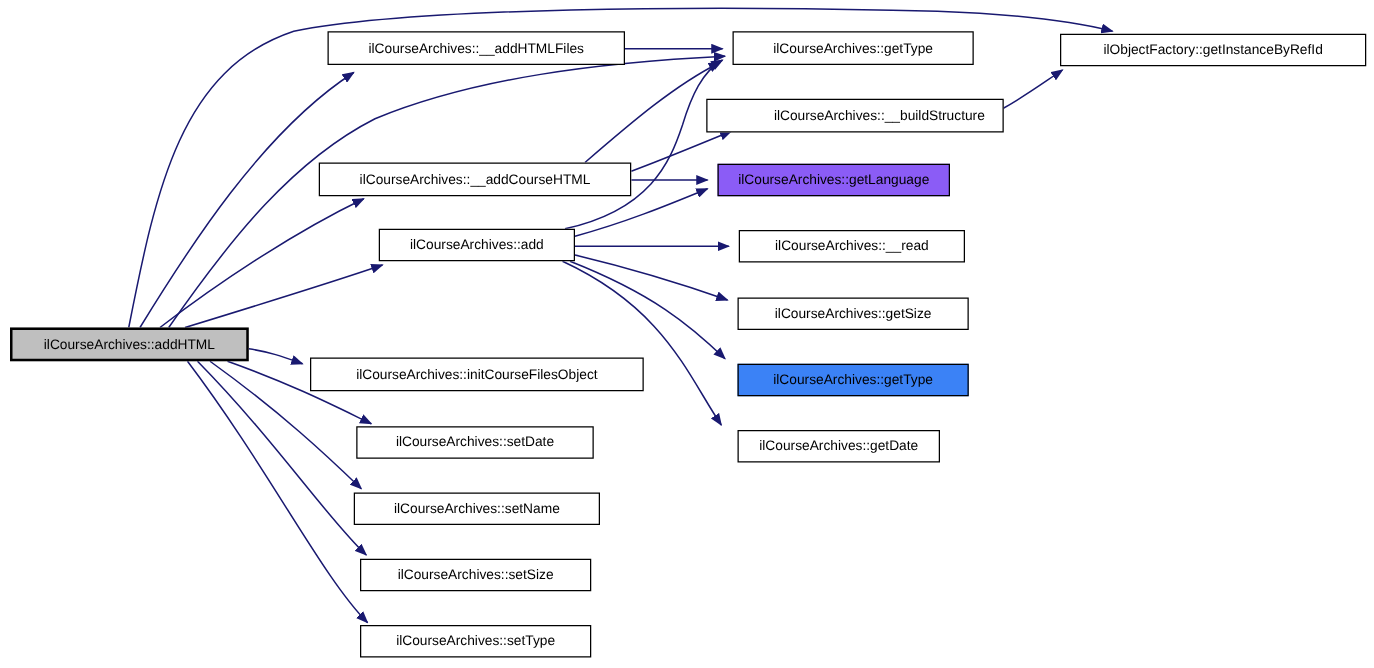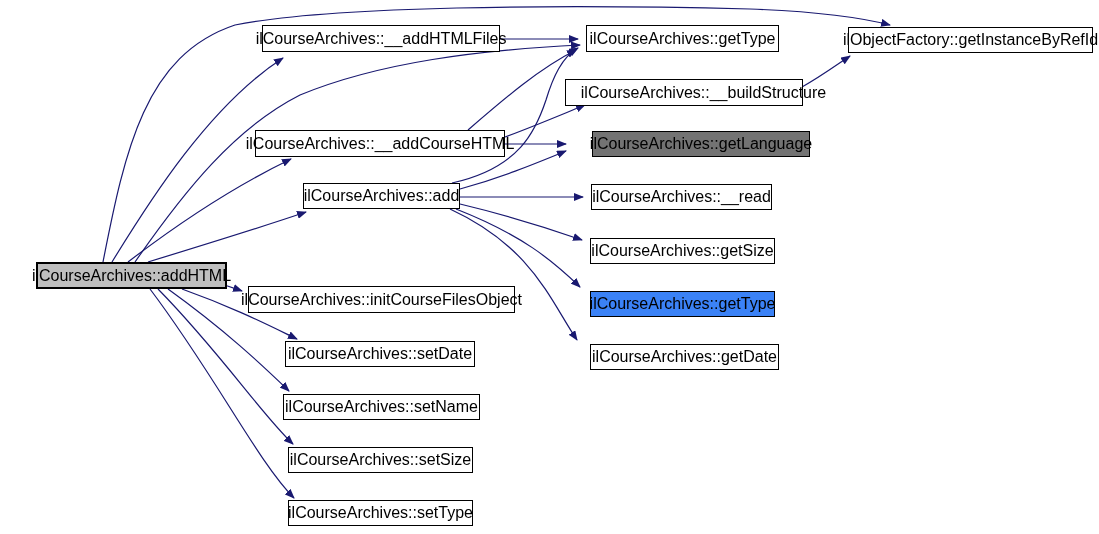--- a/index.html
+++ b/index.html
@@ -22,29 +22,28 @@
     stroke-width: 1.2px;
   }
   .node {
     position: absolute;
     box-sizing: border-box;
     border: 1px solid #000000;
     background: #ffffff;
     display: flex;
     align-items: center;
     justify-content: center;
-    font-size: 16px;
+    font-size: 11px;
     color: #000000;
     white-space: nowrap;
     cursor: pointer;
   }
   .node.highlight {
     border-width: 2px;
     cursor: default;
-    margin-left: 28px;
   }
 </style>
 </head>
 <body>
 
 <div id="canvas">
   <svg id="edge-layer" width="1099" height="534" viewBox="0 0 1099 534" xmlns="http://www.w3.org/2000/svg">
     <defs>
       <marker id="arrowhead" markerWidth="10" markerHeight="8" refX="9" refY="4" orient="auto" markerUnits="userSpaceOnUse">
         <path d="M0,0 L10,4 L0,8 z" fill="#191970"></path>
@@ -74,25 +73,25 @@
         <path d="M802,87 C820,77 835,66 850,56" class="edge" stroke="#191970" marker-end="url(#arrowhead)"></path>
       </g>
   </svg>
   <div id="node-group">
       <div class="node highlight" style="left: 8px; top: 262px; width: 191px; height: 27px; background: rgb(191, 191, 191); border-color: rgb(0, 0, 0);">ilCourseArchives::addHTML</div>
       <div class="node" style="left: 262px; top: 25px; width: 238px; height: 27px; background: rgb(255, 255, 255); border-color: rgb(0, 0, 0);">ilCourseArchives::__addHTMLFiles</div>
       <div class="node" style="left: 586px; top: 25px; width: 193px; height: 27px; background: rgb(255, 255, 255); border-color: rgb(0, 0, 0);">ilCourseArchives::getType</div>
       <div class="node" style="left: 848px; top: 27px; width: 245px; height: 26px; background: rgb(255, 255, 255); border-color: rgb(0, 0, 0);">ilObjectFactory::getInstanceByRefId</div>
       <div class="node" style="left: 565px; top: 79px; width: 238px; height: 27px; background: rgb(255, 255, 255); border-color: rgb(0, 0, 0); padding-left: 39px;">ilCourseArchives::__buildStructure</div>
       <div class="node" style="left: 255px; top: 130px; width: 250px; height: 27px; background: rgb(255, 255, 255); border-color: rgb(0, 0, 0);">ilCourseArchives::__addCourseHTML</div>
-      <div class="node" style="left: 574px; top: 131px; width: 218px; height: 26px; background: #737373; border-color: rgb(0, 0, 0); margin-left: 18px;">ilCourseArchives::getLanguage</div>
+      <div class="node" style="left: 574px; top: 131px; width: 186px; height: 26px; background: #8b5cf6; border-color: rgb(0, 0, 0);">ilCourseArchives::getLanguage</div>
       <div class="node" style="left: 303px; top: 183px; width: 157px; height: 26px; background: rgb(255, 255, 255); border-color: rgb(0, 0, 0);">ilCourseArchives::add</div>
       <div class="node" style="left: 591px; top: 184px; width: 181px; height: 26px; background: rgb(255, 255, 255); border-color: rgb(0, 0, 0);">ilCourseArchives::__read</div>
       <div class="node" style="left: 590px; top: 238px; width: 185px; height: 26px; background: rgb(255, 255, 255); border-color: rgb(0, 0, 0);">ilCourseArchives::getSize</div>
       <div class="node" style="left: 590px; top: 291px; width: 185px; height: 26px; background: #3b82f6; border-color: rgb(0, 0, 0);">ilCourseArchives::getType</div>
-      <div class="node" style="left: 590px; top: 344px; width: 189px; height: 26px; background: rgb(255, 255, 255); border-color: rgb(0, 0, 0);">ilCourseArchives::getDate</div>
+      <div class="node" style="left: 590px; top: 344px; width: 162px; height: 26px; background: rgb(255, 255, 255); border-color: rgb(0, 0, 0);">ilCourseArchives::getDate</div>
       <div class="node" style="left: 248px; top: 286px; width: 267px; height: 27px; background: rgb(255, 255, 255); border-color: rgb(0, 0, 0);">ilCourseArchives::initCourseFilesObject</div>
       <div class="node" style="left: 285px; top: 341px; width: 190px; height: 26px; background: rgb(255, 255, 255); border-color: rgb(0, 0, 0);">ilCourseArchives::setDate</div>
       <div class="node" style="left: 283px; top: 394px; width: 197px; height: 26px; background: rgb(255, 255, 255); border-color: rgb(0, 0, 0);">ilCourseArchives::setName</div>
       <div class="node" style="left: 288px; top: 447px; width: 185px; height: 26px; background: rgb(255, 255, 255); border-color: rgb(0, 0, 0);">ilCourseArchives::setSize</div>
       <div class="node" style="left: 288px; top: 500px; width: 185px; height: 26px; background: rgb(255, 255, 255); border-color: rgb(0, 0, 0);">ilCourseArchives::setType</div>
     </div>
 </div>
 
 </body></html>

